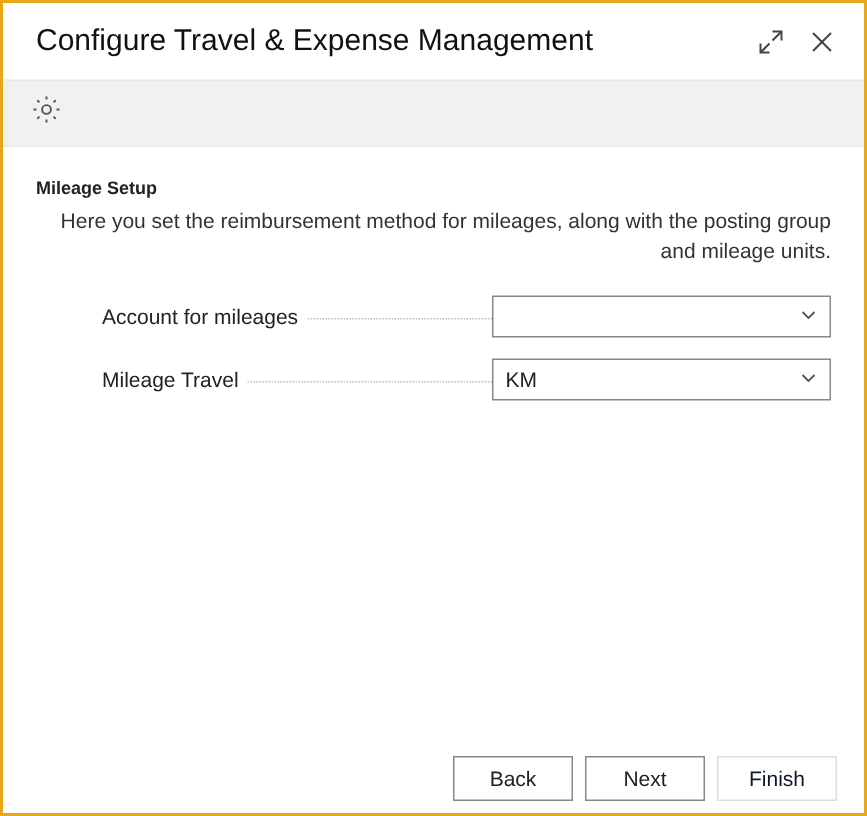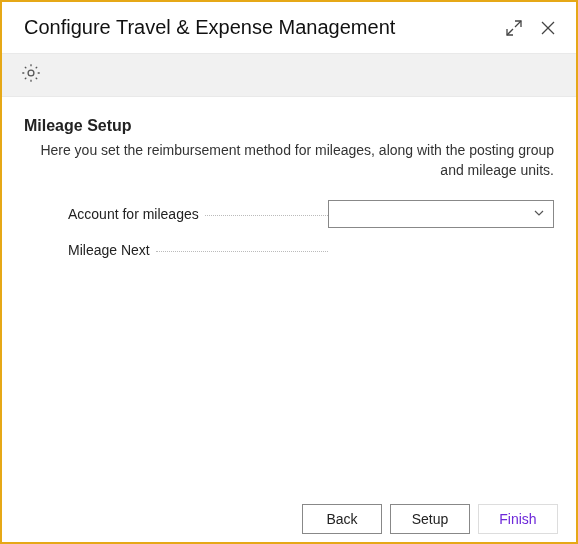--- a/index.html
+++ b/index.html
@@ -55,21 +55,21 @@
   }
   .gear {
     color: #555;
   }
   .content {
     padding: 20px 22px 10px 22px;
     flex: 1;
     overflow: auto;
   }
   .section-title {
-    font-size: 16px;
+    font-size: 12px;
     font-weight: 600;
     color: #222;
     margin: 0 0 6px 0;
   }
   .section-desc {
     font-size: 14px;
     color: #333;
     line-height: 1.4;
     margin: 0 0 20px 0;
     text-align: right;
@@ -130,21 +130,21 @@
     background: #fff;
     font-size: 14px;
     color: #222;
     display: flex;
     align-items: center;
     justify-content: center;
     cursor: pointer;
   }
   .btn.disabled {
     border-color: #ddd;
-    color: #6d28d9;
+    color: #0f172a;
     cursor: default;
   }
 </style>
 </head>
 <body>
 
 <div class="window">
 
   <div class="titlebar">
     <h1>Configure Travel &amp; Expense Management</h1>
@@ -189,26 +189,34 @@
         <span class="chev">
           <svg width="12" height="12" viewBox="0 0 12 12" fill="none" stroke="currentColor" stroke-width="1.2">
               <path d="M2 4 L6 8 L10 4"></path>
             </svg>
         </span>
       </div>
     </div>
 
     <div class="form-row">
       <div class="form-label">
-        <span class="label-text">Mileage Next</span>
+        <span class="label-text">Mileage Travel</span>
         <span class="dots"></span>
+      </div>
+      <div class="select">
+        <span class="value">KM</span>
+        <span class="chev">
+          <svg width="12" height="12" viewBox="0 0 12 12" fill="none" stroke="currentColor" stroke-width="1.2">
+              <path d="M2 4 L6 8 L10 4"></path>
+            </svg>
+        </span>
       </div>
     </div>
 
   </div>
 
   <div class="footer">
     <div class="btn">Back</div>
-    <div class="btn">Setup</div>
+    <div class="btn">Next</div>
     <div class="btn disabled">Finish</div>
   </div>
 
 </div>
 
 </body></html>

